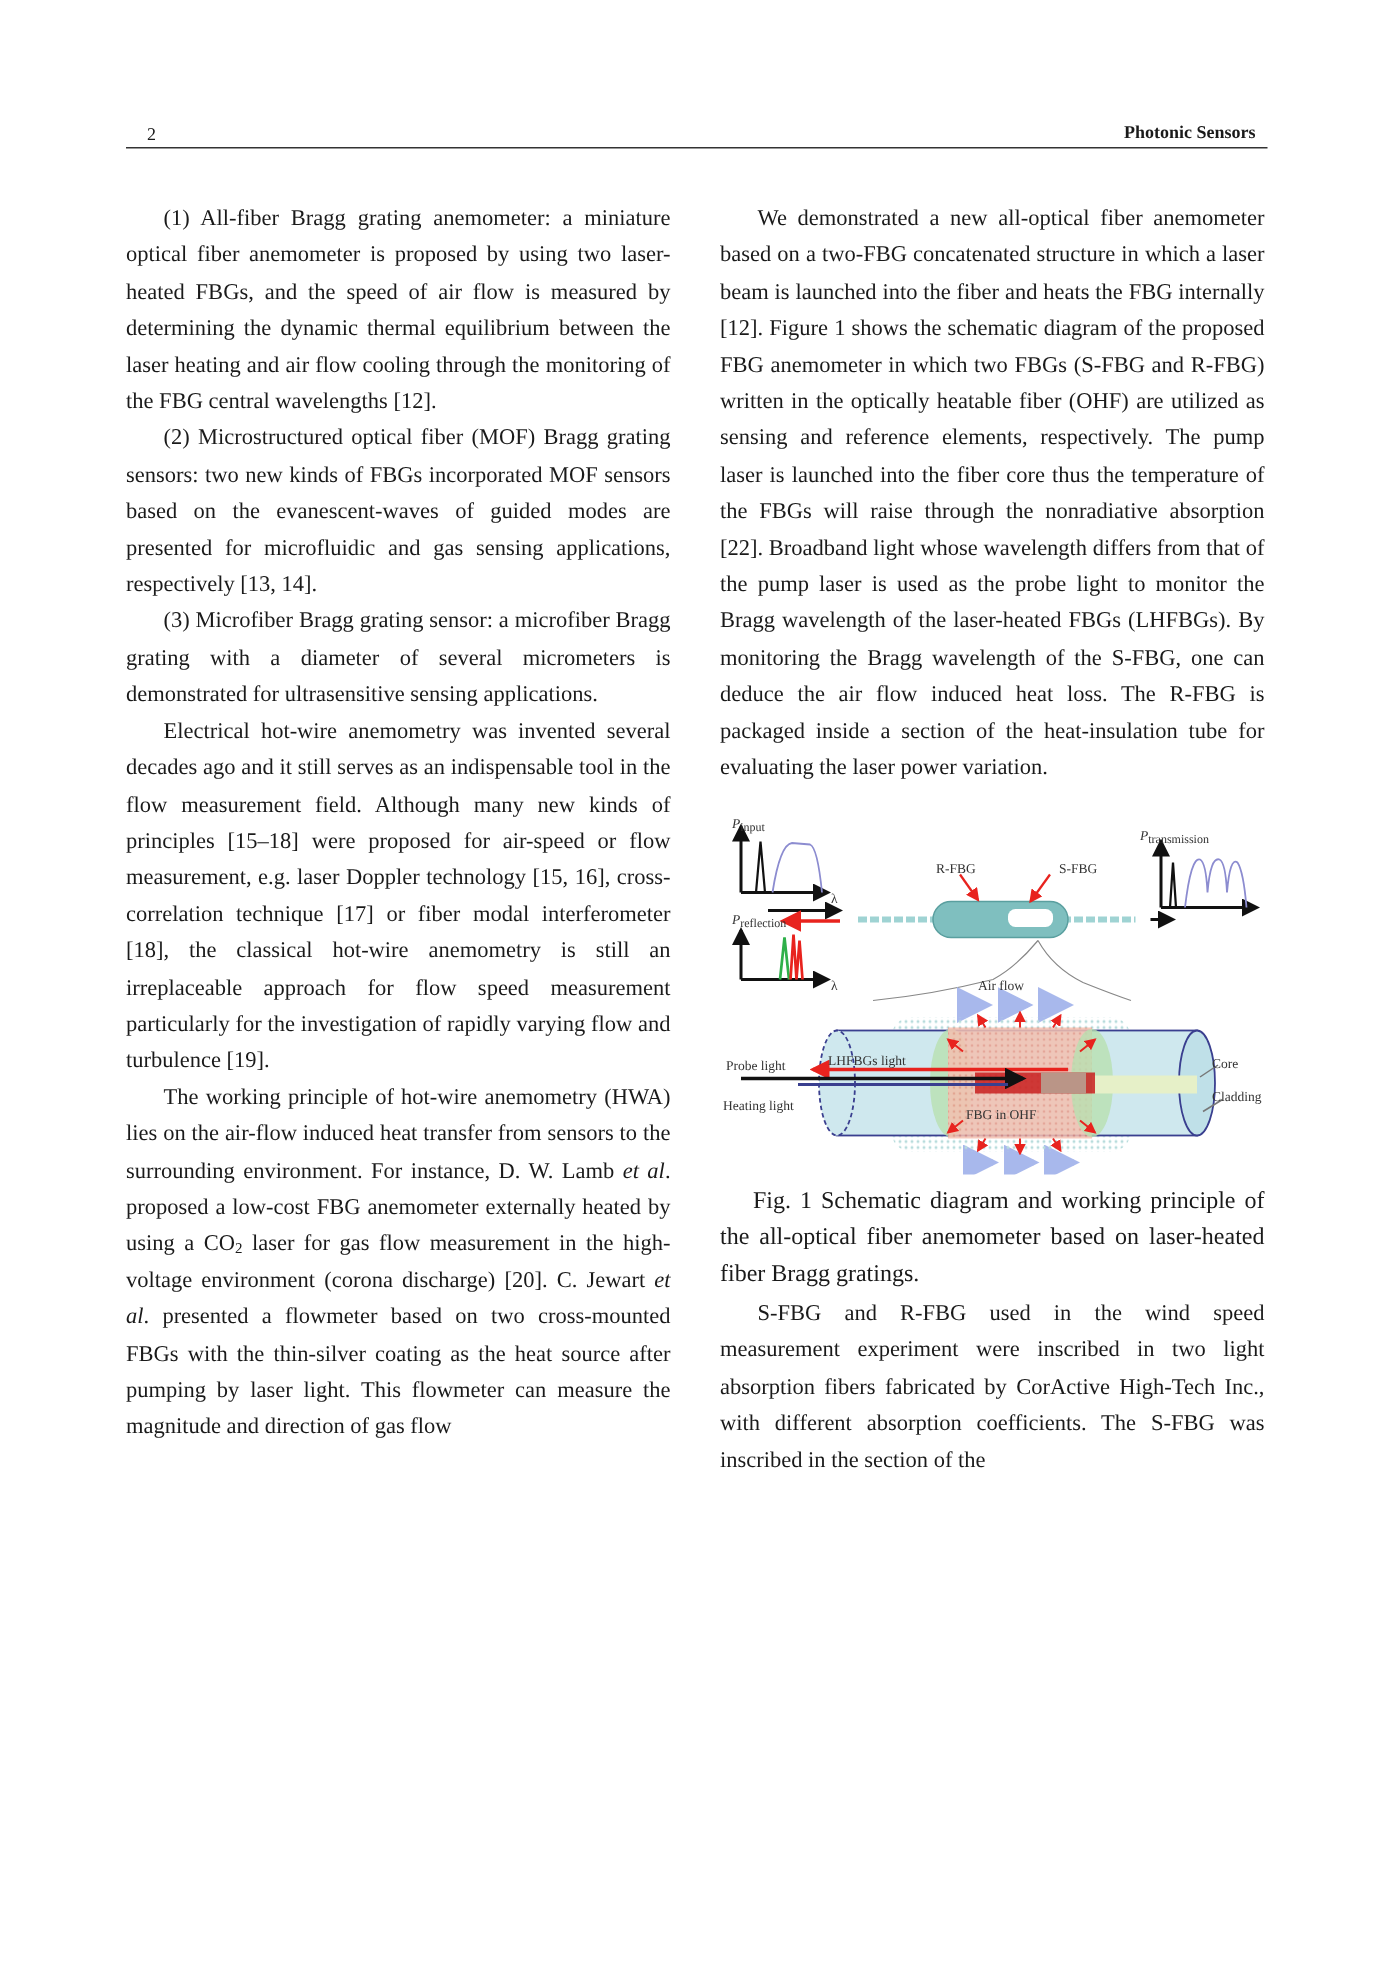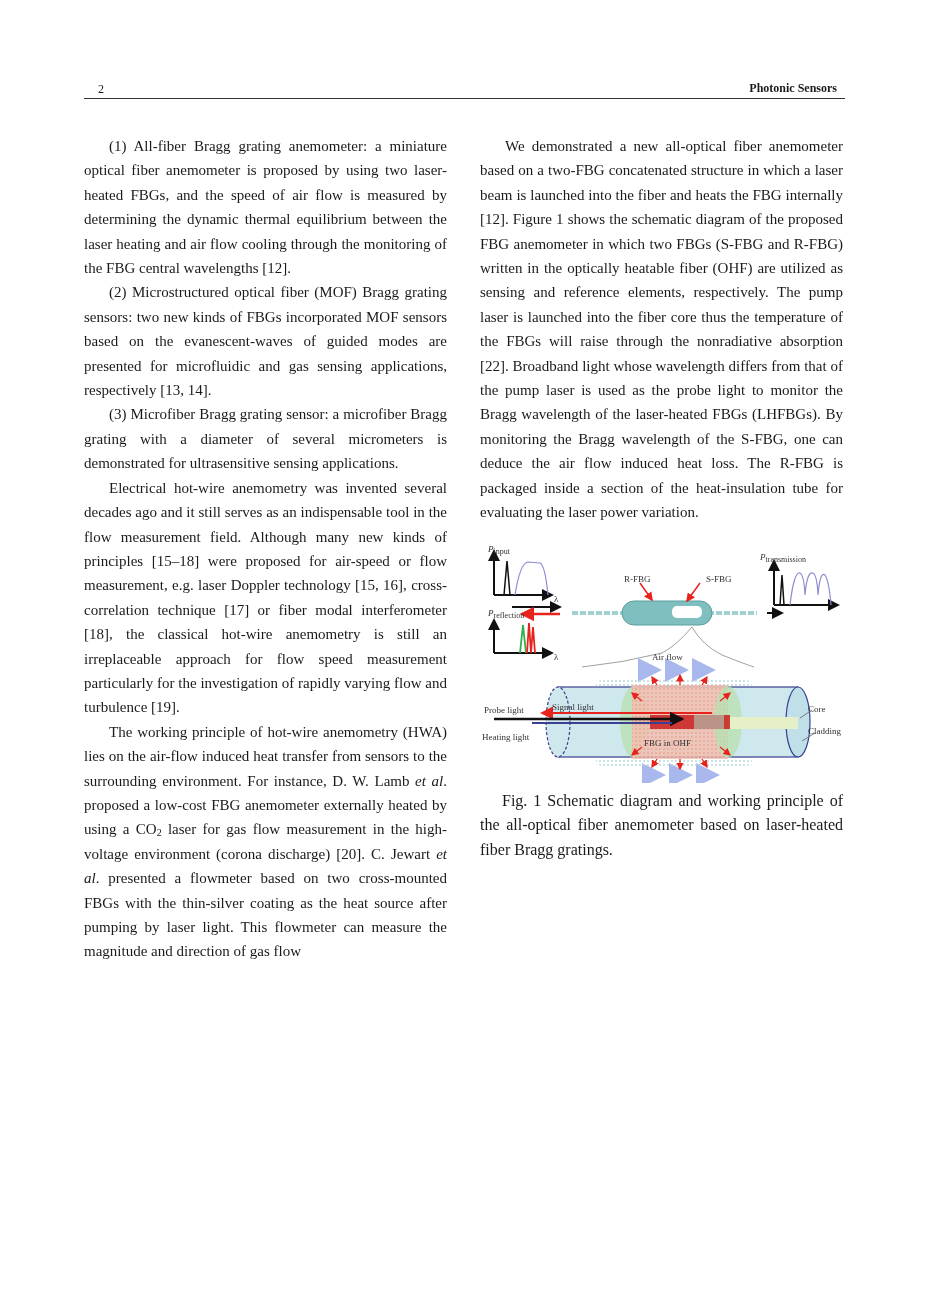--- a/index.html
+++ b/index.html
@@ -145,21 +145,22 @@
 
     <span class="lbl" style="left:6px;top:2px;"><i>P</i><sub class="lbl-sm">input</sub></span>
     <span class="lbl" style="left:72px;top:52px;">λ</span>
     <span class="lbl" style="left:6px;top:66px;text-align:right;"><i>P</i><sub class="lbl-sm">reflection</sub></span>
     <span class="lbl" style="left:72px;top:110px;">λ</span>
     <span class="lbl" style="left:142px;top:32px;">R-FBG</span>
     <span class="lbl" style="left:212px;top:32px;margin-left:12px;">S-FBG</span>
     <span class="lbl" style="left:278px;top:10px;"><i>P</i><sub class="lbl-sm">transmission</sub></span>
     <span class="lbl" style="left:170px;top:110px;">Air flow</span>
     <span class="lbl" style="left:2px;top:163px;">Probe light</span>
-    <span class="lbl" style="left:70px;top:160px;">Signal light</span>
+    <span class="lbl" style="left:70px;top:160px;">LHFBGs light</span>
     <span class="lbl" style="left:0px;top:190px;">Heating light</span>
     <span class="lbl" style="left:162px;top:196px;text-align:right;">FBG in OHF</span>
     <span class="lbl" style="left:326px;top:162px;">Core</span>
     <span class="lbl" style="left:326px;top:184px;">Cladding</span>
   </div>
 
   <p class="cap">Fig. 1 Schematic diagram and working principle of the all-optical fiber anemometer based on laser-heated fiber Bragg gratings.</p>
+  <p class="ind">S-FBG and R-FBG used in the wind speed measurement experiment were inscribed in two light absorption fibers fabricated by CorActive High-Tech Inc., with different absorption coefficients. The S-FBG was inscribed in the section of the</p>
 </div>
 
 </body></html>

